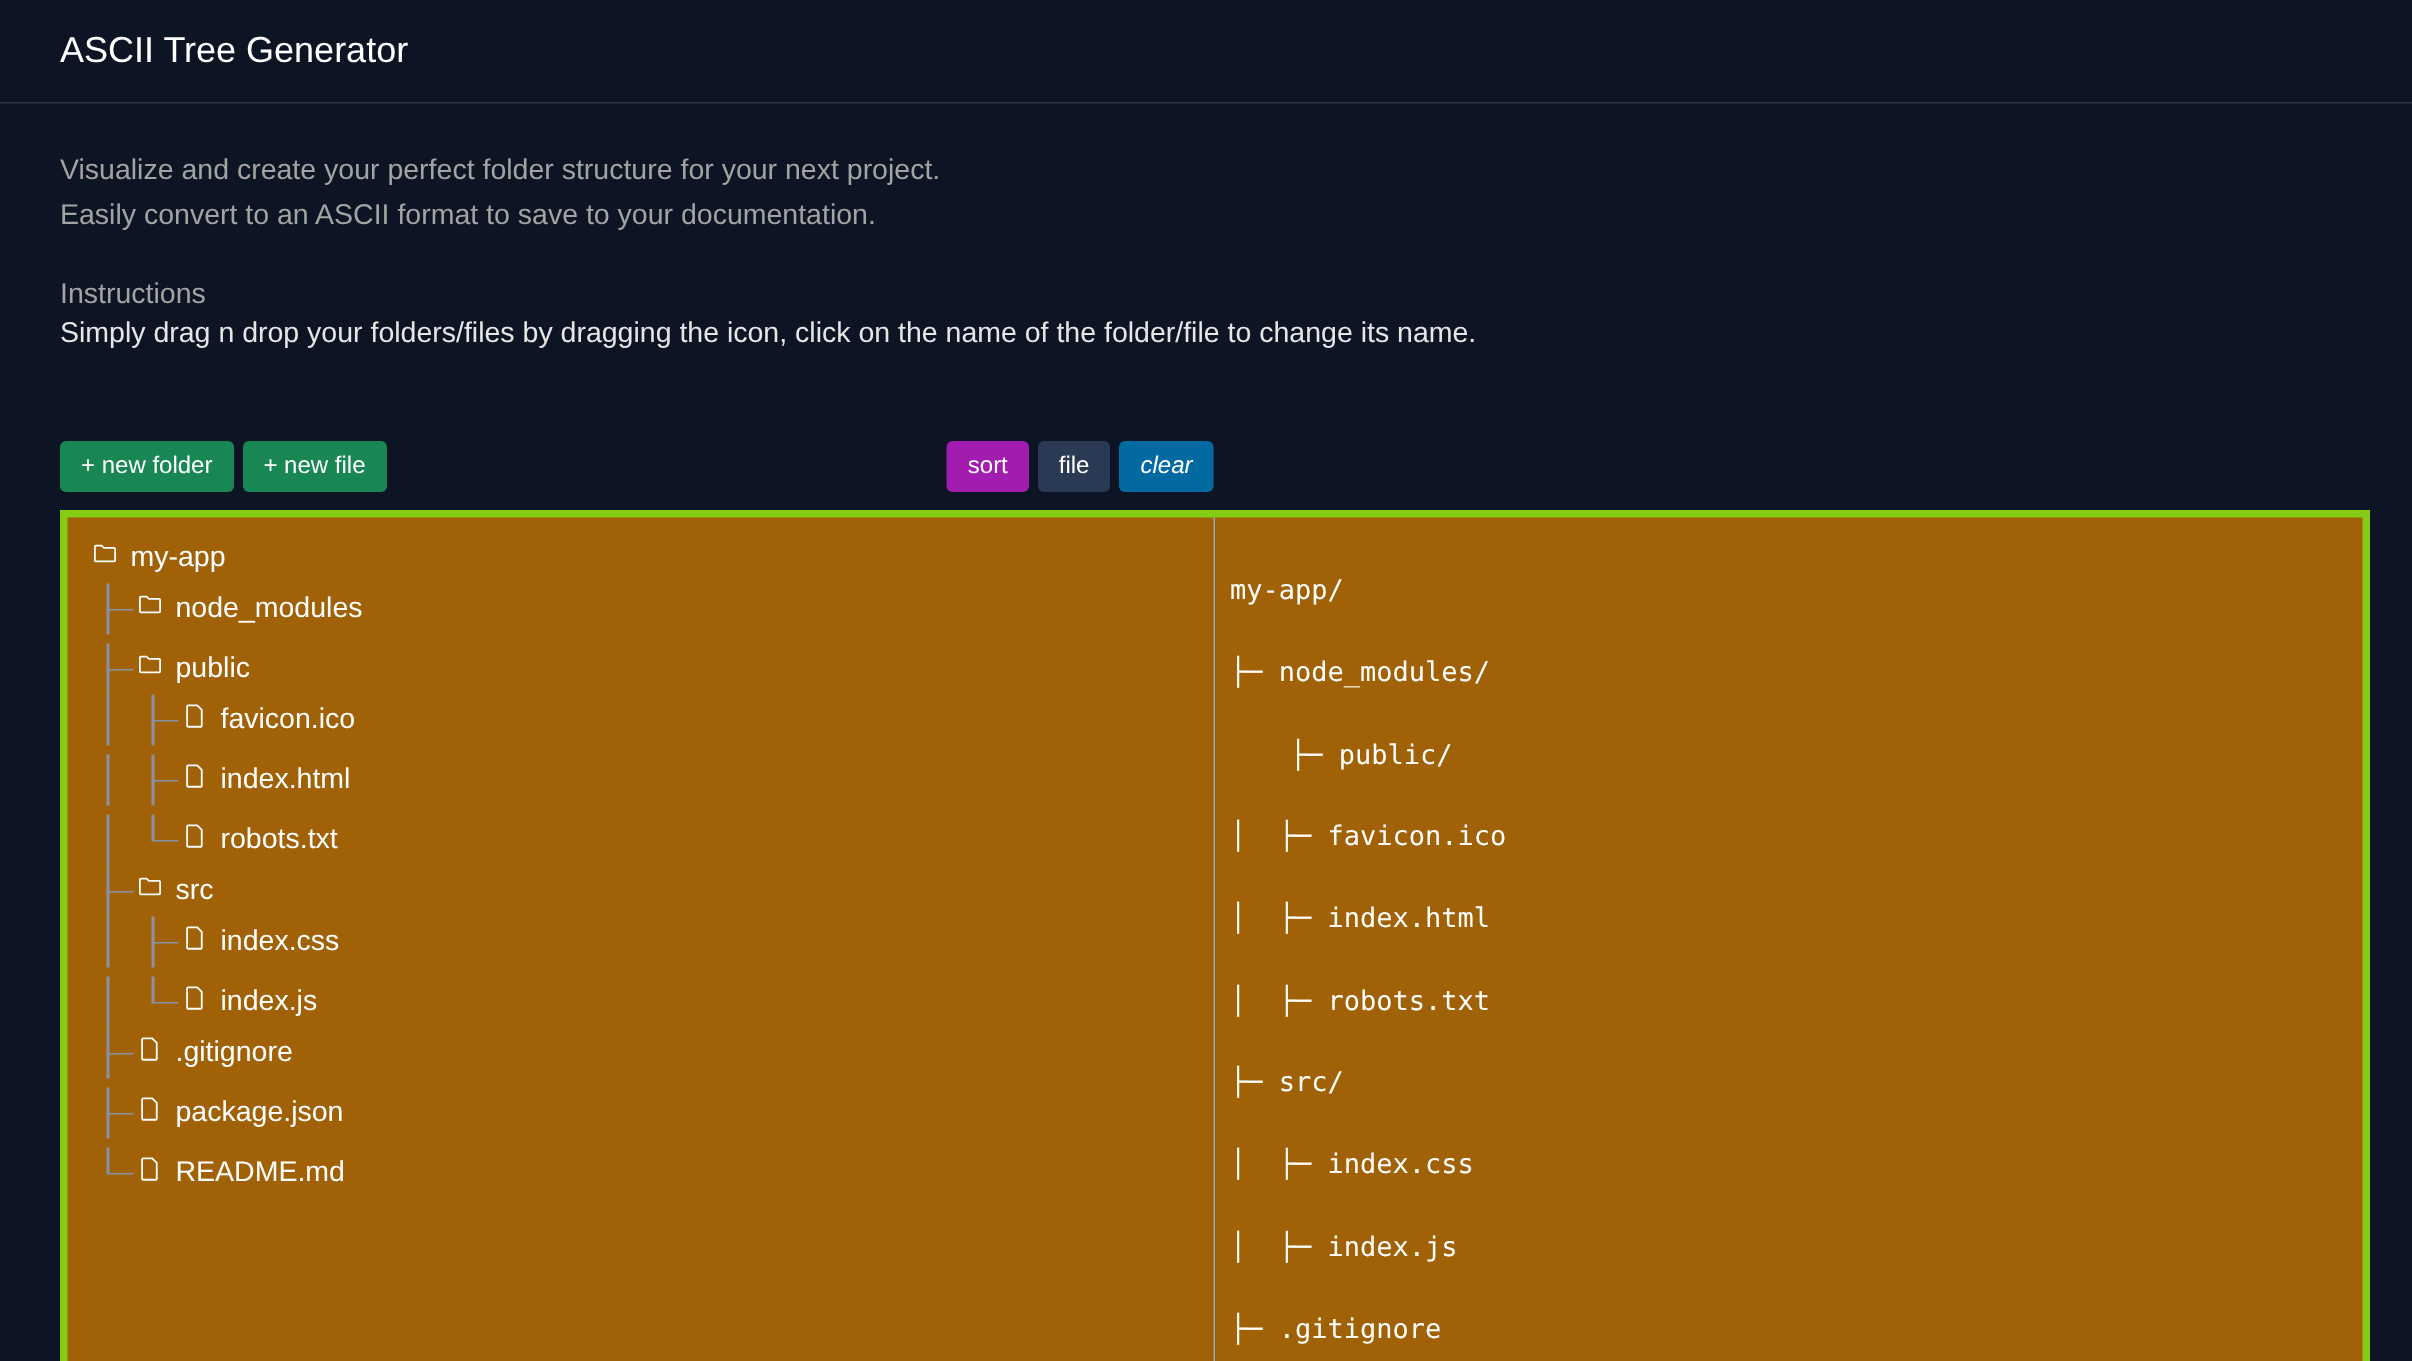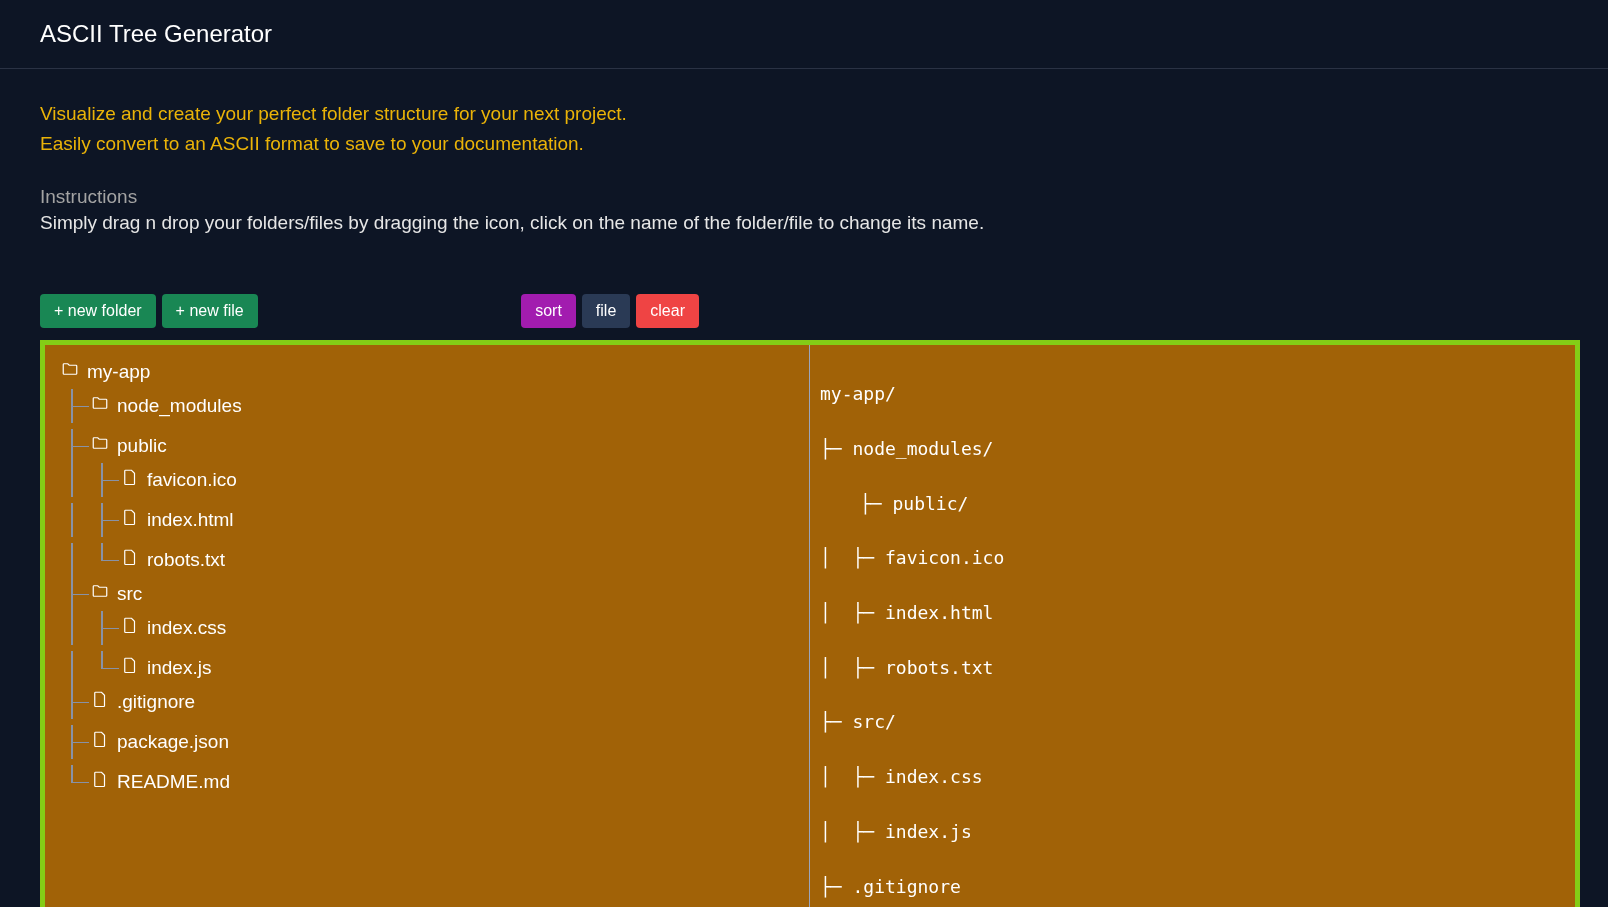--- a/index.html
+++ b/index.html
@@ -17,54 +17,54 @@
   .header h1 {
     font-size: 24px;
     font-weight: 400;
     color: #fff;
   }
   .content {
     padding: 30px 40px;
   }
   .desc {
     font-size: 19px;
-    color: #eab308;
+    color: #a3a3a3;
     line-height: 1.6;
     margin-bottom: 26px;
   }
   .instr-title {
     font-size: 19px;
     font-weight: 400;
     color: #a3a3a3;
     margin-bottom: 4px;
   }
   .instr-body {
     font-size: 19px;
     color: #e6e6e6;
   }
   .toolbar {
     display: flex;
     justify-content: space-between;
     margin-top: 60px;
     margin-bottom: 12px;
-    width: 659px;
+    width: 769px;
   }
   .toolbar-left, .toolbar-right { display: flex; gap: 6px; }
   .btn {
     border: none;
     border-radius: 4px;
     padding: 8px 14px;
     font-size: 16px;
     color: #fff;
     cursor: pointer;
   }
   .btn-green { background: #198754; }
   .btn-blue  { background: #a21caf; }
   .btn-dark  { background: #2a3a55; }
-  .btn-red   { background: #ef4444; }
+  .btn-red   { background: #0369a1; font-style: italic; }
 
   .panels {
     display: flex;
     border: 5px solid #84cc16;
     width: 1540px;
     height: 720px;
     background: #a16207;
     position: relative;
   }
   .panel-left {

